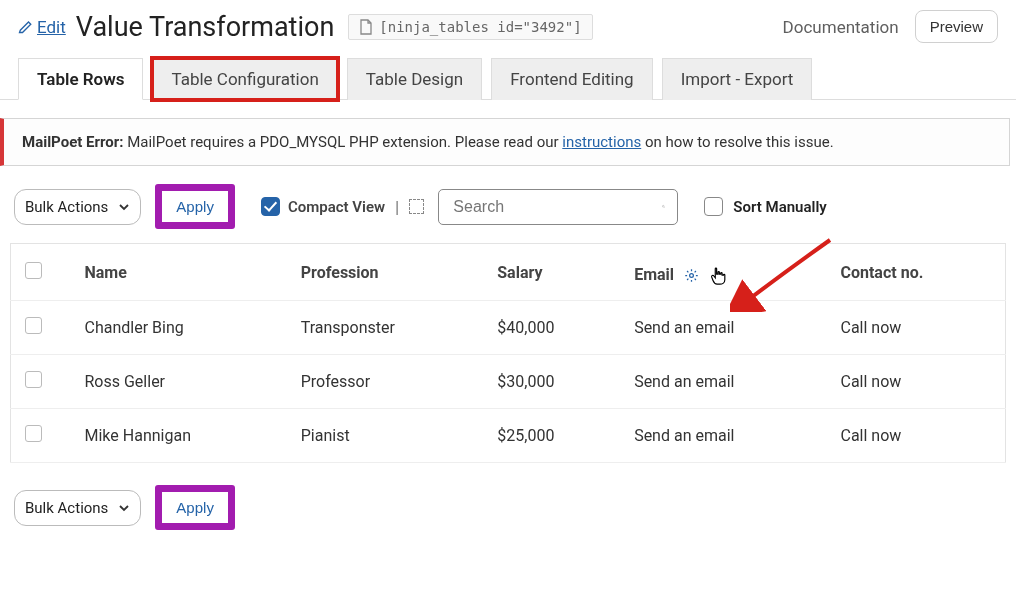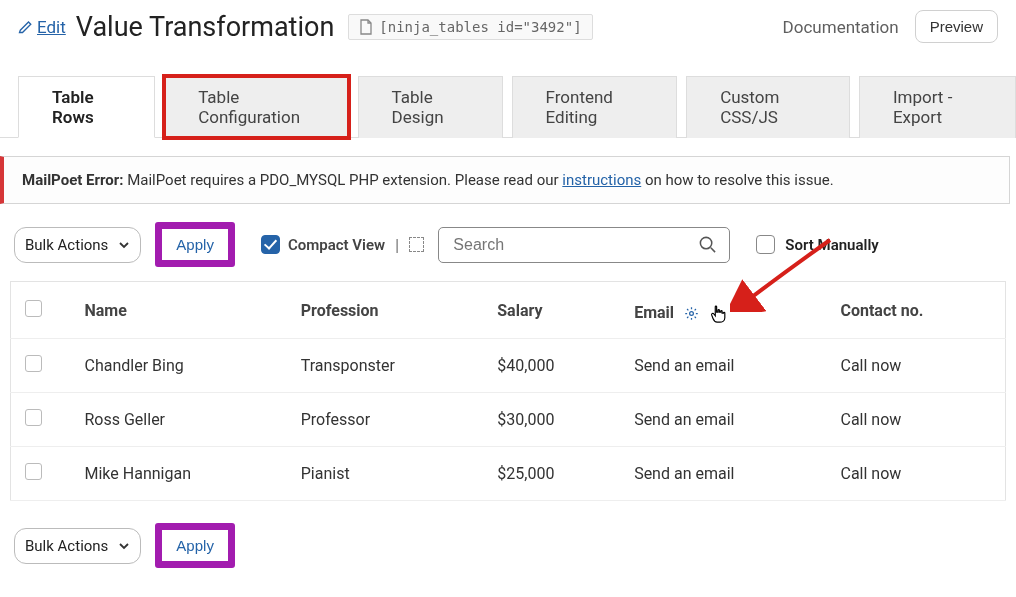--- a/index.html
+++ b/index.html
@@ -67,27 +67,26 @@
     padding-left: 18px;
   }
   .tabs {
     display: flex;
     gap: 9px;
   }
   .tab {
     background: #eee;
     border: 1px solid #ddd;
     border-bottom: none;
-    padding: 10px 33px;
+    padding: 10px 18px;
     font-size: 17px;
     color: #444;
     cursor: pointer;
     position: relative;
     bottom: -1px;
-    margin-top: 18px;
   }
   .tab.active {
     background: #fff;
     font-weight: 600;
     color: #222;
     border-bottom: 1px solid #fff;
   }
   .tab.highlight {
     outline: 4px solid #d6201a;
     outline-offset: -2px;
@@ -152,21 +151,21 @@
     border: 1.3px dashed #888;
     display: inline-block;
     position: relative;
   }
   .search-wrap {
     display: flex;
     align-items: center;
     border: 1px solid #888;
     border-radius: 5px;
     padding: 7px 12px;
-    width: 292px;
+    width: 240px;
   }
   .search-wrap input {
     border: none;
     outline: none;
     font-size: 16px;
     flex: 1;
     color: #666;
   }
   .sortman {
     display: inline-flex;
@@ -275,21 +274,20 @@
     <span class="doc-link">Documentation</span>
     <button class="preview-btn">Preview</button>
   </div>
 
   <div class="tabs-wrap">
     <div class="tabs" id="tabs">
         <div class="tab active">Table Rows</div>
         <div class="tab highlight">Table Configuration</div>
         <div class="tab">Table Design</div>
         <div class="tab">Frontend Editing</div>
-        <div class="tab">Custom CSS/JS</div>
         <div class="tab">Import - Export</div>
       </div>
   </div>
 
   <div class="alert">
     <strong>MailPoet Error:</strong><span> MailPoet requires a PDO_MYSQL PHP extension. Please read our </span><a href="#">instructions</a><span> on how to resolve this issue.</span>
   </div>
 
   <div class="toolbar">
     <div class="select-wrap">

